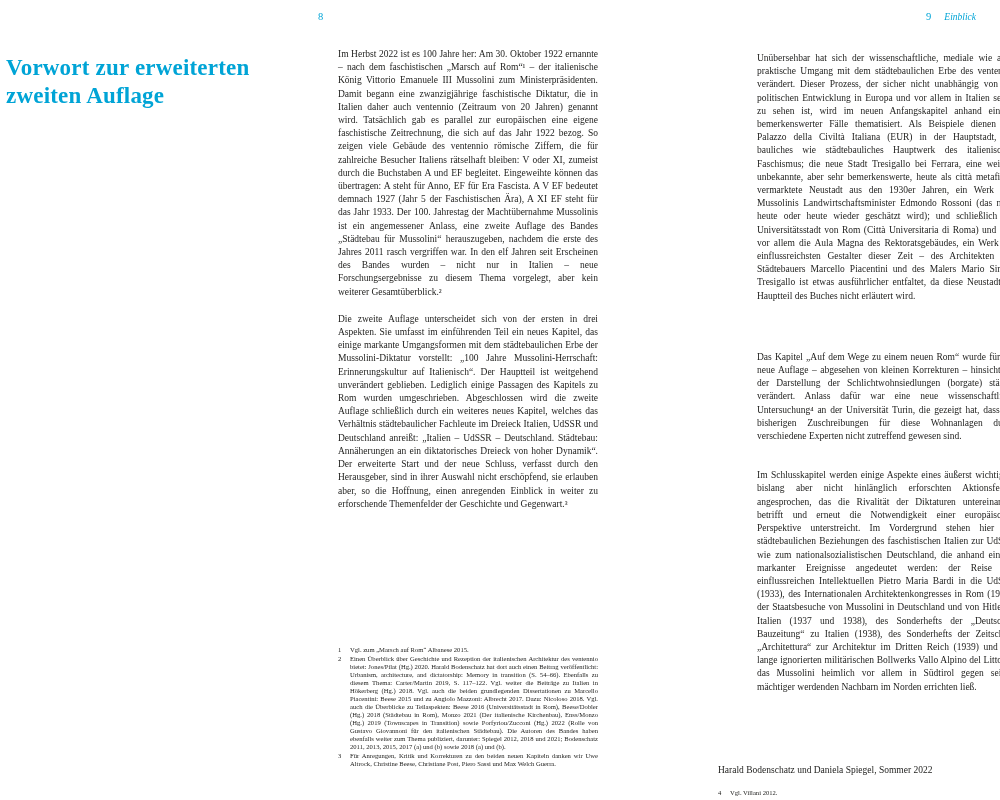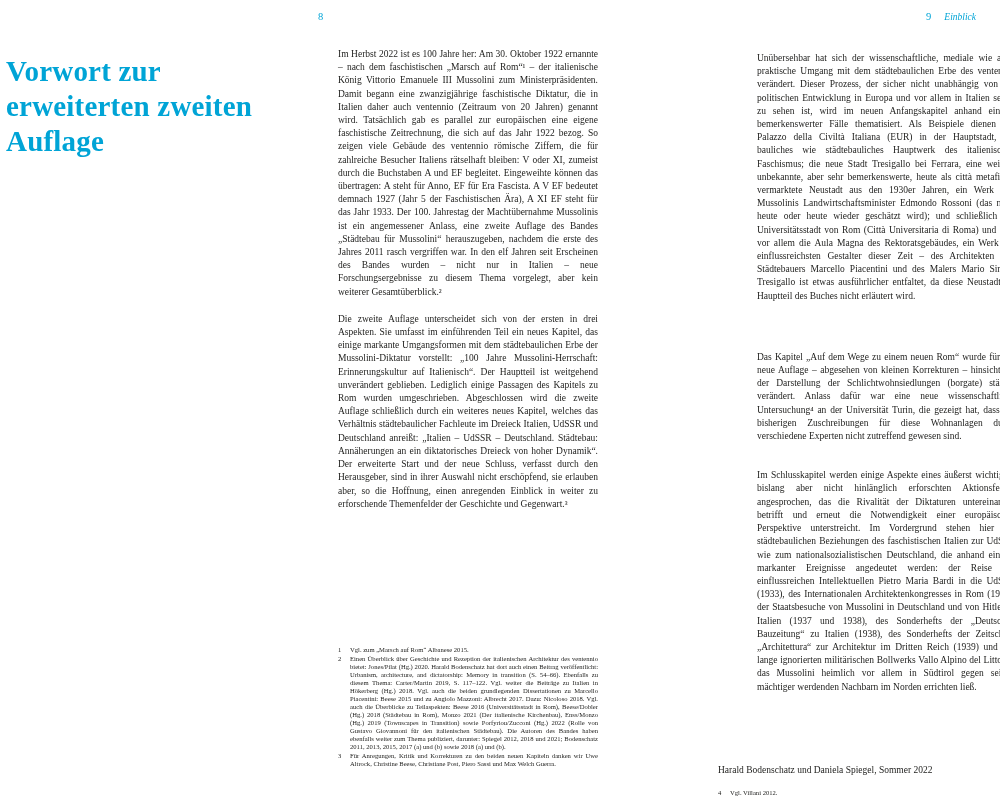--- a/index.html
+++ b/index.html
@@ -12,21 +12,21 @@
   .spread {
     position: relative;
     width: 1000px; height: 800px;
     background: #ffffff;
     overflow: hidden;
   }
   
   .chapter-heading {
     position: absolute;
     left: 6px; top: 54px; width: 305px;
-    font-size: 29px; line-height: 1.2;
+    font-size: 23px; line-height: 1.2;
     font-weight: bold;
     color: #00a4d6;
     letter-spacing: 0.2px;
   }
   .pagenum-left {
     position: absolute;
     left: 318px; top: 11px;
     font-size: 10.5px;
     color: #00a4d6;
   }

